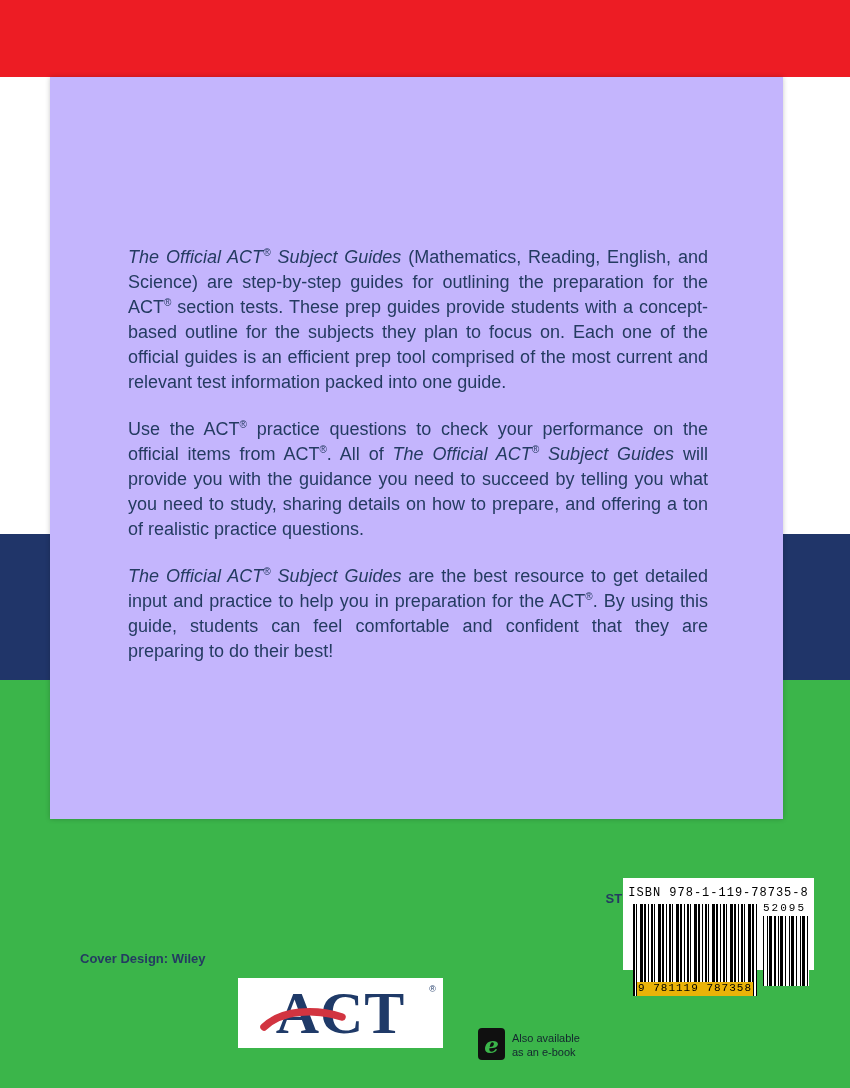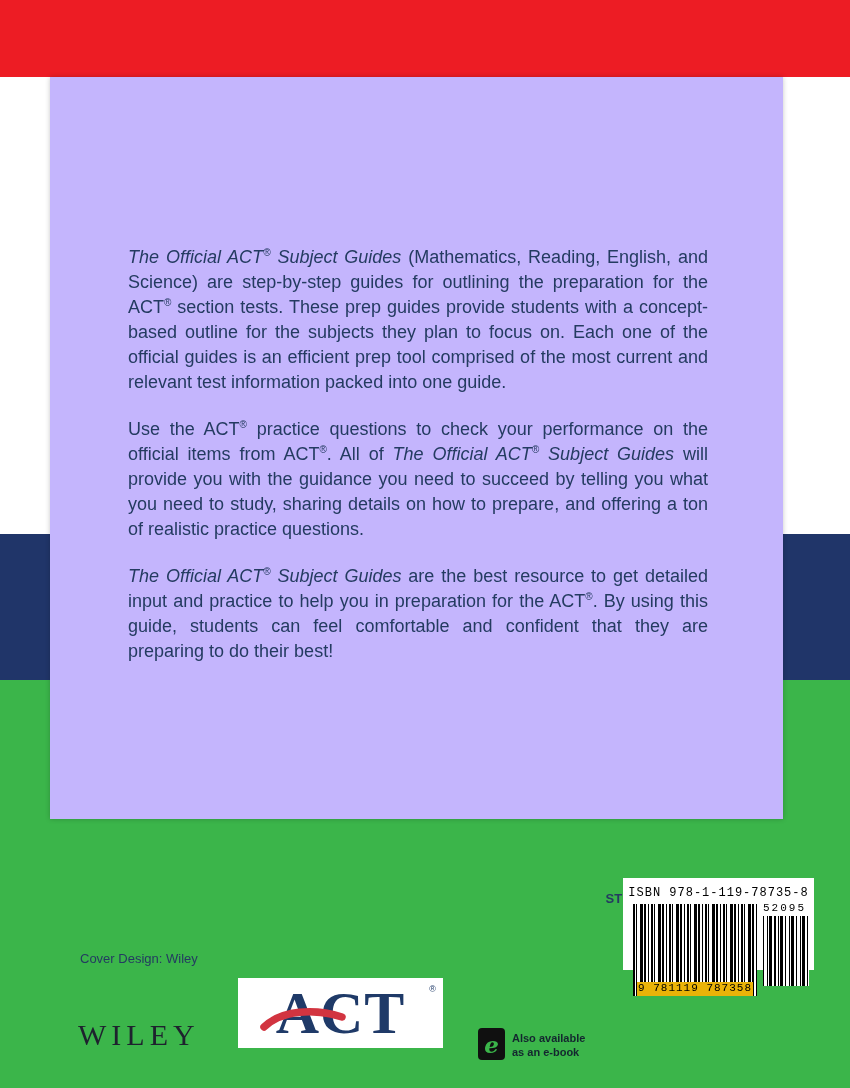--- a/index.html
+++ b/index.html
@@ -25,21 +25,21 @@
     color:var(--ink,#243b61);
   }
   .text-block p span.it{font-style:italic;}
   .text-block p span.reg{font-size:10px;vertical-align:7px;line-height:0;letter-spacing:0;}
   .category{
     position:absolute;right:53px;top:891px;
     font-size:13px;font-weight:bold;color:var(--ink,#1d3a66);
   }
   .credit{
     position:absolute;left:80px;top:951px;
-    font-size:13px;font-weight:normal;color:var(--ink,#1d3a66);
+    font-size:13px;font-weight:bold;color:var(--ink,#1d3a66);
   }
   .wiley{
     position:absolute;left:78px;top:1018px;
     font-family:"Liberation Serif",serif;
     font-size:30px;letter-spacing:5px;color:#1e222e;
   }
   .act-box{
     position:absolute;left:238px;top:978px;width:205px;height:70px;
     background:#fff;display:flex;align-items:center;justify-content:center;
   }
@@ -57,21 +57,21 @@
     position:absolute;left:478px;top:1028px;width:27px;height:32px;
     background:#101010;border-radius:4px;
     display:flex;align-items:center;justify-content:center;
   }
   .ebook-icon span{
     font-family:"DejaVu Serif",serif;font-style:italic;font-weight:bold;
     font-size:23px;line-height:23px;color:var(--green,#3bb54a);
   }
   .ebook-note{
     position:absolute;left:512px;top:1031px;
-    font-size:11px;line-height:14px;font-weight:bold;color:#14262f;
+    font-size:11px;line-height:14px;font-weight:normal;color:#14262f;
   }
   .barcode-box{position:absolute;left:612px;top:878px;width:191px;height:92px;background:#fff;margin-left:11px;}
   .isbn-label{
     position:absolute;left:0;top:8px;width:100%;text-align:center;
     font-family:"Liberation Mono",monospace;font-size:12px;letter-spacing:1px;color:#000;
   }
   .bc-main{
     position:absolute;left:10px;top:26px;width:124px;height:92px;
     background:repeating-linear-gradient(to right,
       #000 0px,#000 1.5px,#fff 1.5px,#fff 3px,
@@ -111,21 +111,20 @@
         <p><span class="it">The Official ACT</span><span class="it reg">®</span><span class="it"> Subject Guides</span><span> (Mathematics, Reading, English, and Science) are step-by-step guides for outlining the preparation for the ACT</span><span class="reg">®</span><span> section tests. These prep guides provide students with a concept-based outline for the subjects they plan to focus on. Each one of the official guides is an efficient prep tool comprised of the most current and relevant test information packed into one guide.</span></p>
         <p><span>Use the ACT</span><span class="reg">®</span><span> practice questions to check your performance on the official items from ACT</span><span class="reg">®</span><span>. All of </span><span class="it">The Official ACT</span><span class="it reg">®</span><span class="it"> Subject Guides</span><span> will provide you with the guidance you need to succeed by telling you what you need to study, sharing details on how to prepare, and offering a ton of realistic practice questions.</span></p>
         <p><span class="it">The Official ACT</span><span class="it reg">®</span><span class="it"> Subject Guides</span><span> are the best resource to get detailed input and practice to help you in preparation for the ACT</span><span class="reg">®</span><span>. By using this guide, students can feel comfortable and confident that they are preparing to do their best!</span></p>
       </div>
   </div>
 
   <div class="category">STUDY AIDS / Design Entrance</div>
 
   <div class="credit">Cover Design: Wiley</div>
 
-  <div class="wiley">WILEY</div>
 
   <div class="act-box">
     <div class="act-text">ACT</div>
     <svg class="act-swoosh" viewBox="0 0 92 26" aria-hidden="true">
       <path d="M6 21 C 24 4, 56 2, 84 11" fill="none" stroke="#d23440" stroke-width="7.5" stroke-linecap="round"></path>
     </svg>
     <div class="act-reg">®</div>
   </div>
 
   <div class="ebook-icon">

